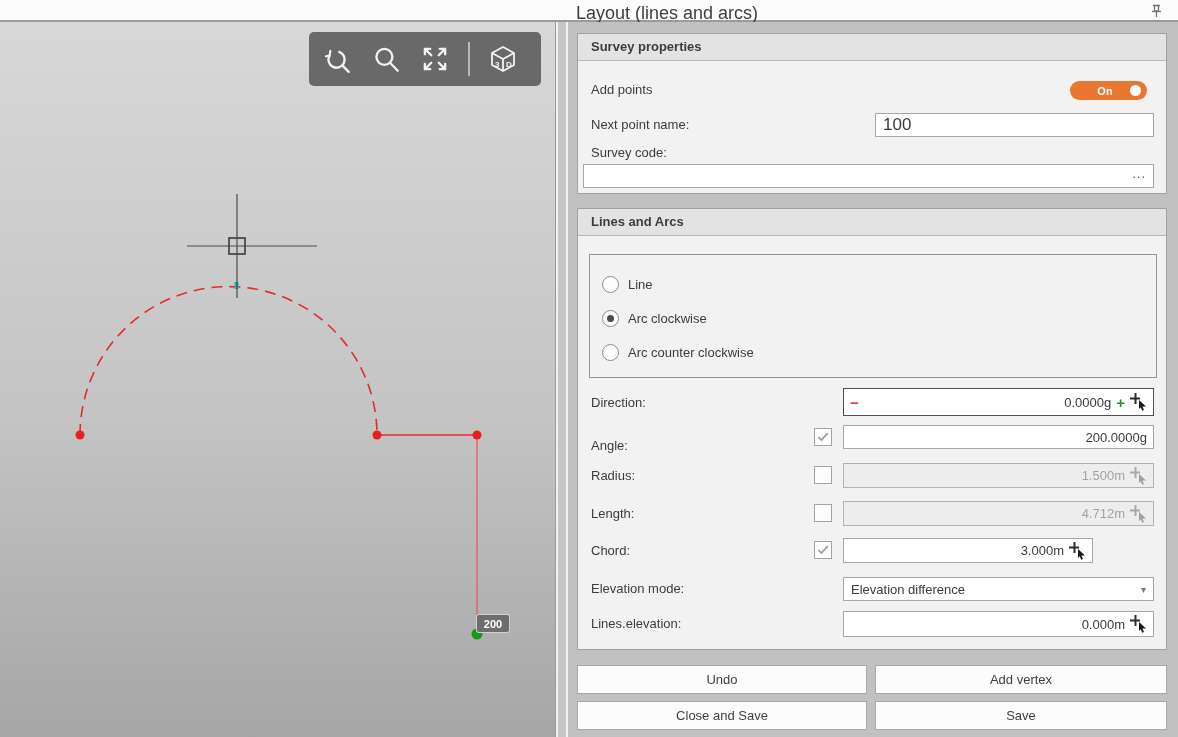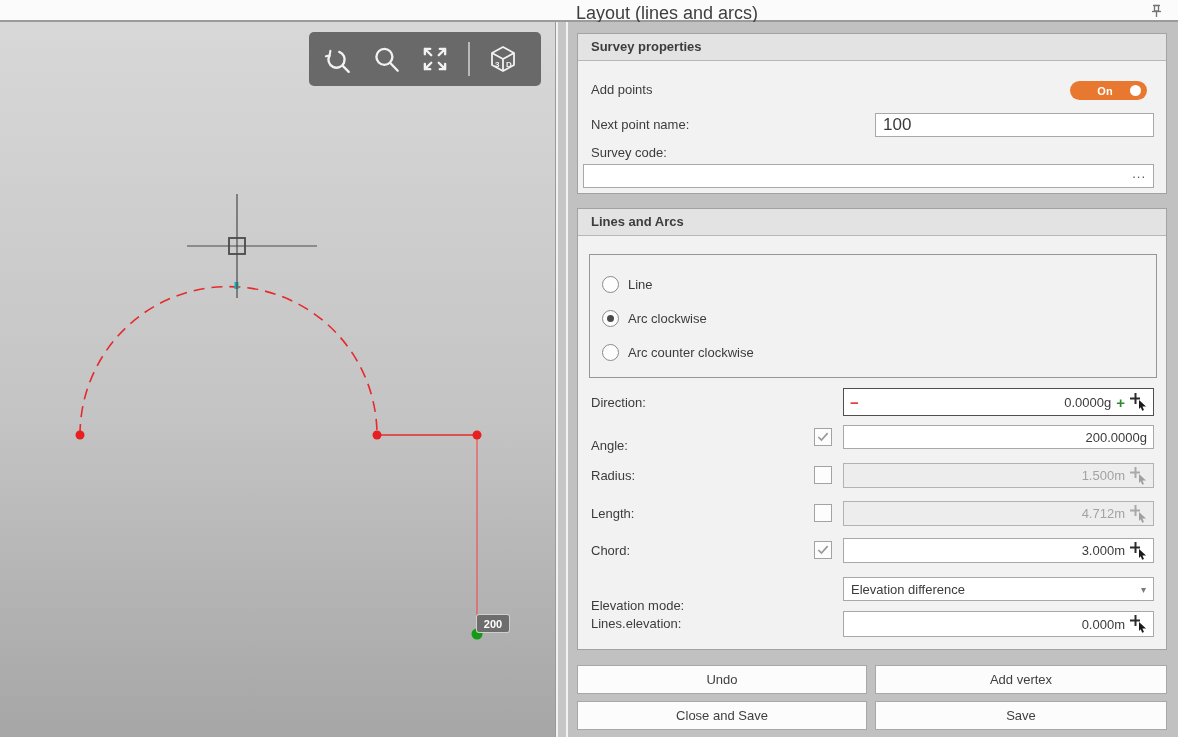--- a/index.html
+++ b/index.html
@@ -236,32 +236,32 @@
             <path d="M9 7 L16 13.5 L12.4 13.6 L14 17 L12.2 17.8 L10.7 14.3 L9 16 Z" fill="#a0a0a0"></path>
           </svg>
         </div>
 
         <span class="lbl" style="top:307px;">Chord:</span>
         <div class="cbox" style="left:236px;top:305px;">
           <svg width="14" height="14" viewBox="0 0 18 18">
               <polyline points="3,9 7,13 15,4" fill="none" stroke="#9a9a9a" stroke-width="2.2"></polyline>
             </svg>
         </div>
-        <div class="valbox" style="left:265px;top:302px;width:311px;height:25px;align-items:center;">
+        <div class="valbox" style="left:265px;top:302px;width:250px;height:25px;align-items:center;">
           <span class="val">3.000m</span>
           <svg class="pick" viewBox="0 0 17 18">
             <g stroke="#2b2b2b" stroke-width="2">
                 <line x1="0" y1="5.5" x2="10" y2="5.5"></line>
                 <line x1="5.5" y1="0" x2="5.5" y2="11"></line>
               </g>
             <path d="M9 7 L16 13.5 L12.4 13.6 L14 17 L12.2 17.8 L10.7 14.3 L9 16 Z" fill="#1a1a1a"></path>
           </svg>
         </div>
 
-        <span class="lbl" style="top:362px;">Elevation mode:</span>
+        <span class="lbl" style="top:345px;">Elevation mode:</span>
         <div class="dd" style="left:265px;top:341px;width:311px;height:24px;">
           <span class="val">Elevation difference</span>
           <span class="arrow">▾</span>
         </div>
 
         <span class="lbl" style="top:380px;">Lines.elevation:</span>
         <div class="valbox" style="left:265px;top:375px;width:311px;height:26px;">
           <span class="val">0.000m</span>
           <svg class="pick" viewBox="0 0 17 18">
             <g stroke="#2b2b2b" stroke-width="2">

